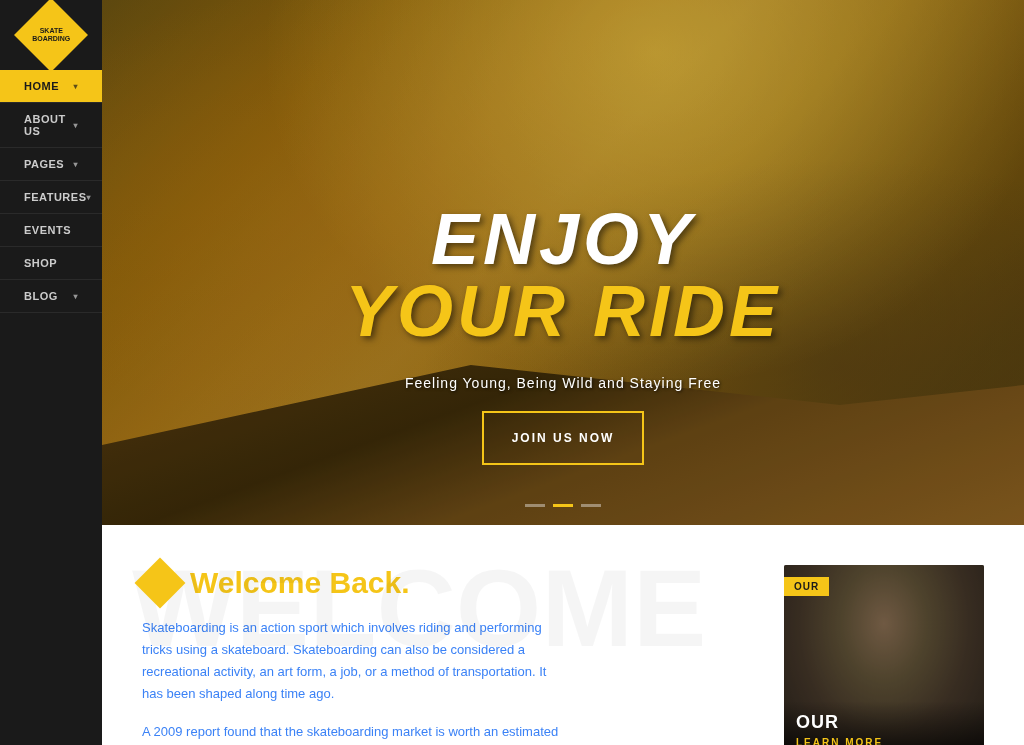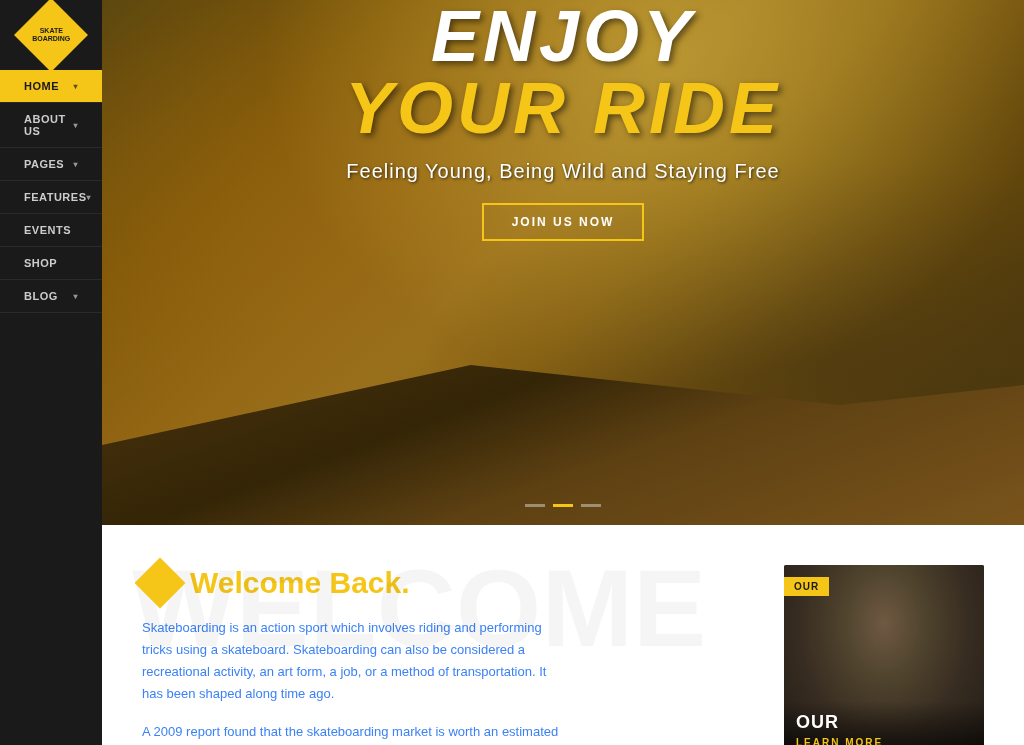--- a/index.html
+++ b/index.html
@@ -75,21 +75,21 @@
 
     
     .hero {
       position: relative;
       height: 525px;
       background: linear-gradient(135deg, #8B6914 0%, #c8860a 20%, #e8a020 35%, #f0b030 45%, #dda020 55%, #a07010 70%, #705010 85%, #504010 100%);
       overflow: hidden;
       display: flex;
       flex-direction: column;
       align-items: center;
-      justify-content: flex-start;
+      justify-content: flex-end;
     }
     .hero-bg {
       position: absolute;
       inset: 0;
       background:
         radial-gradient(ellipse at 60% 10%, rgba(255,220,80,0.5) 0%, transparent 50%),
         radial-gradient(ellipse at 30% 40%, rgba(180,120,20,0.4) 0%, transparent 50%),
         radial-gradient(ellipse at 80% 70%, rgba(80,60,20,0.6) 0%, transparent 40%),
         linear-gradient(180deg, rgba(30,30,10,0.3) 0%, rgba(80,60,10,0.4) 100%);
     }
@@ -131,29 +131,29 @@
       color: #f5c518;
       text-transform: uppercase;
       letter-spacing: 4px;
       font-style: italic;
       text-shadow: 3px 3px 6px rgba(0,0,0,0.5);
       line-height: 1;
       font-family: Impact, Arial, sans-serif;
     }
     .hero-subtitle {
       color: #fff;
-      font-size: 20px;
-      margin-top: 16px;
+      font-size: 14px;
+      margin-top: 28px;
       letter-spacing: 1px;
       text-shadow: 1px 1px 3px rgba(0,0,0,0.7);
     }
     .hero-btn {
       display: inline-block;
       margin-top: 20px;
-      padding: 10px 28px;
+      padding: 18px 28px;
       border: 2px solid #f5c518;
       color: #fff;
       font-size: 12px;
       font-weight: 700;
       letter-spacing: 2px;
       text-transform: uppercase;
       cursor: pointer;
       background: transparent;
       transition: background 0.2s;
     }

